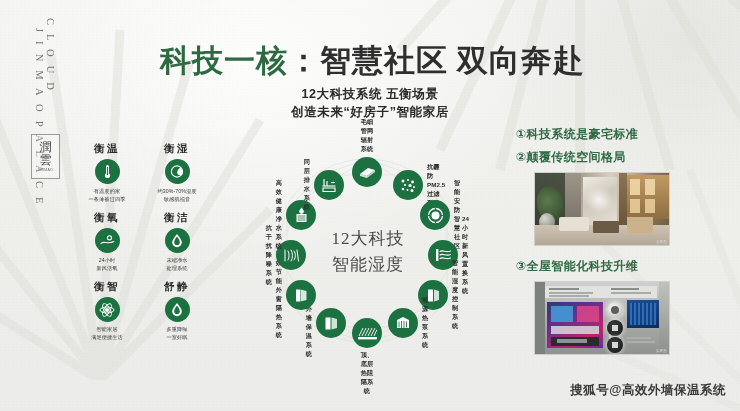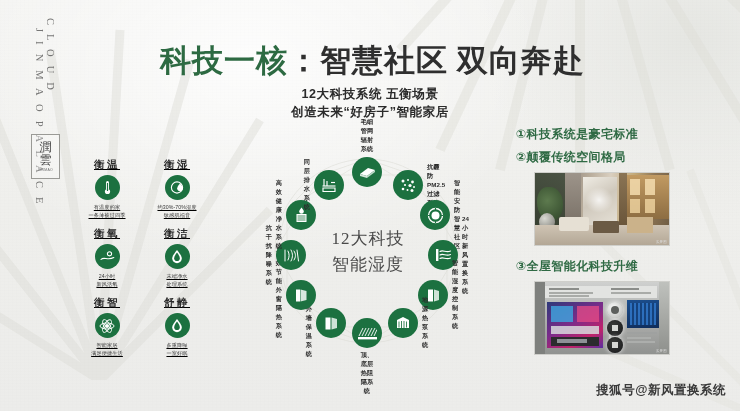--- a/index.html
+++ b/index.html
@@ -56,21 +56,21 @@
   }
   .headline .g{color:#2d6a42;}
   .sub1,.sub2{
     position:absolute;width:420px;text-align:center;left:160px;
     font-weight:700;color:#2b2b2b;
   }
   .sub1{top:86px;font-size:12.5px;letter-spacing:.6px;}
   .sub2{top:104px;font-size:12.5px;letter-spacing:.6px;}
 
   
-  .features{position:absolute;left:78px;top:158px;width:128px;text-decoration:underline;}
+  .features{position:absolute;left:78px;top:142px;width:128px;}
   .frow{display:flex;gap:12px;margin-bottom:8px;}
   .fcell{width:58px;text-align:center;}
   .fcell .ftitle{
     font-size:10.5px;font-weight:700;color:#2b2b2b;letter-spacing:2.5px;
     font-family:"Liberation Serif","DejaVu Serif",serif;margin-bottom:3px;
   }
   .fcell .fcircle{
     width:25px;height:25px;border-radius:50%;background:#1c7140;
     margin:0 auto 3px;display:flex;align-items:center;justify-content:center;
   }
@@ -514,16 +514,16 @@
       <i style="left:95px;top:21px;width:26px;height:22px;background:repeating-linear-gradient(90deg,#2f74c4 0 2px,#15427c 2px 4px);opacity:.9"></i>
       <i style="left:92px;top:50px;width:30px;height:2px;background:#9fa1a0"></i>
       <i style="left:92px;top:55px;width:24px;height:1.5px;background:#acaeac"></i>
       <i style="left:92px;top:59px;width:28px;height:1.5px;background:#acaeac"></i>
       <i style="left:124px;top:0;width:10px;height:72px;background:linear-gradient(180deg,#bfc1bd,#8e908c)"></i>
       <div class="wm">实景图</div>
     </div>
   </div>
 
   <div class="watermark">
-    <span>搜狐号@新风置换系统</span>
+    <span>搜狐号@高效外墙保温系统</span>
   </div>
 
 </div>
 
 </body></html>

